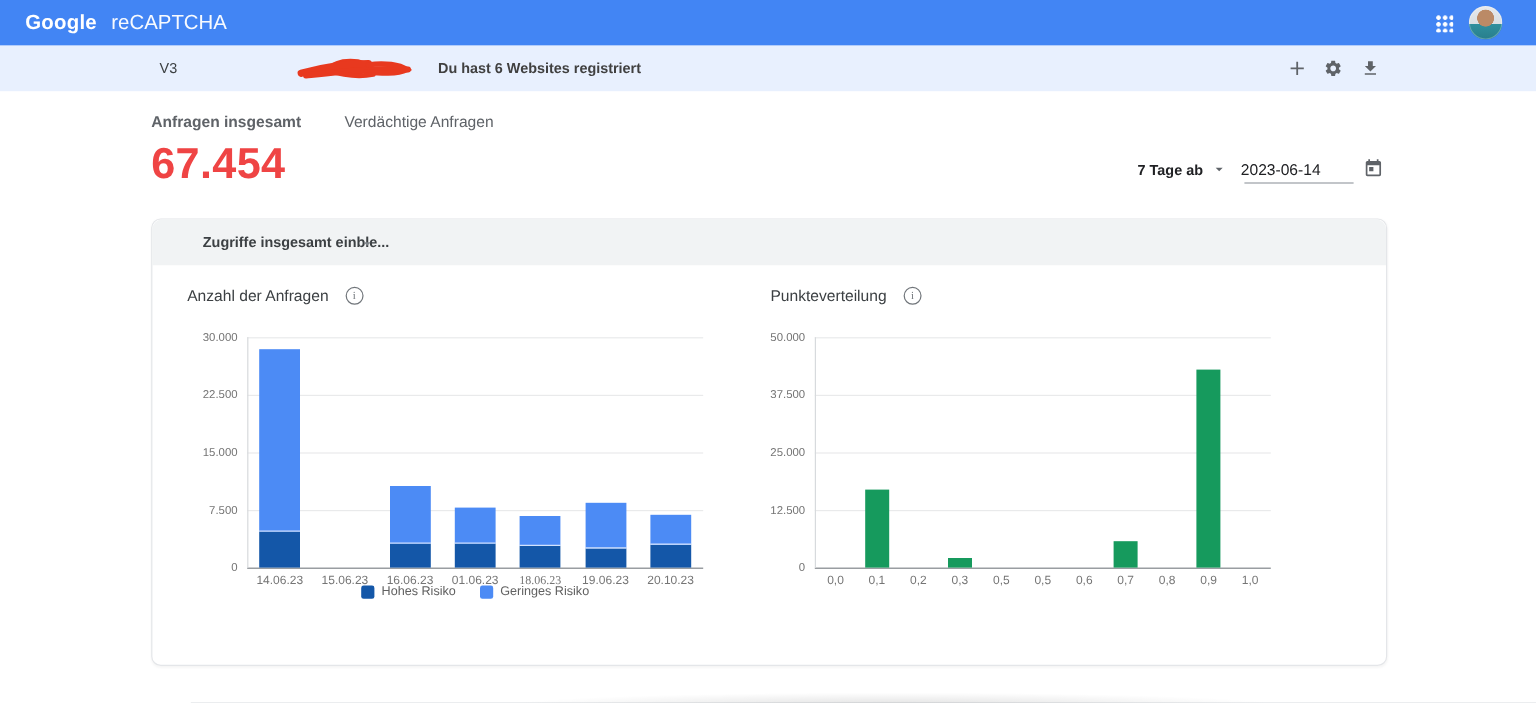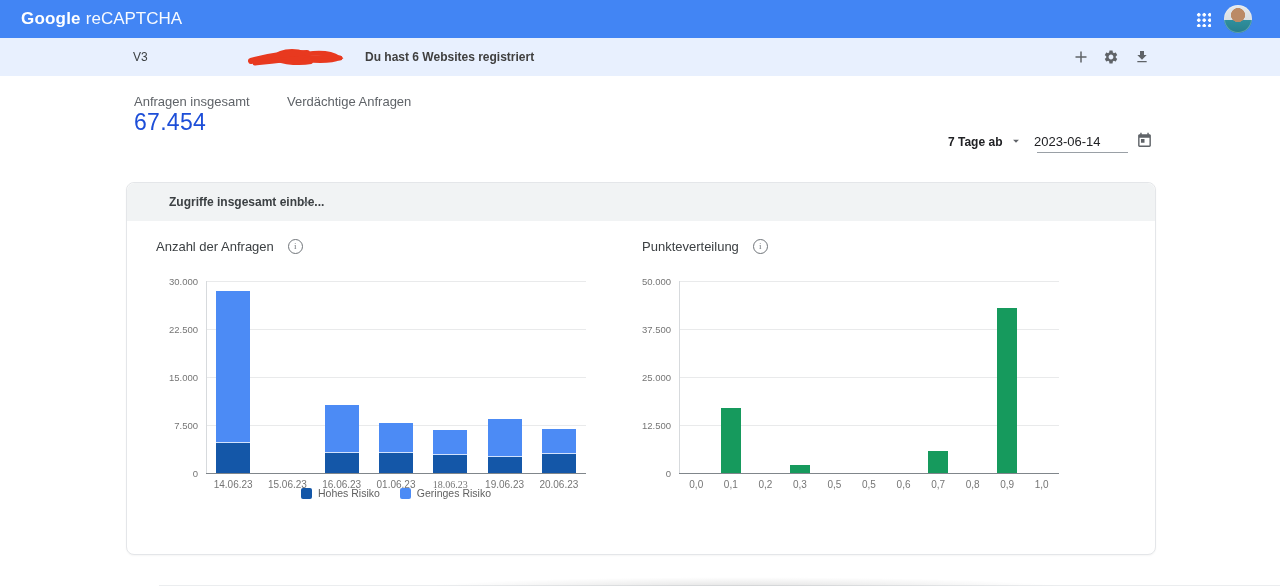--- a/index.html
+++ b/index.html
@@ -3,21 +3,21 @@
 <meta charset="utf-8">
 <style>
   html,body{margin:0;padding:0;background:#fff;}
   .screen{position:relative;width:1280px;height:586px;overflow:hidden;background:#fff;
     font-family:"Liberation Sans","DejaVu Sans",sans-serif;color:#202124;}
 
   
   .appbar{position:absolute;top:0;left:0;right:0;height:38px;background:#4285f4;}
   .brand{position:absolute;left:21px;top:0;line-height:38px;color:#fff;font-size:17px;}
   .brand-google{font-weight:600;letter-spacing:.2px;}
-  .brand-product{font-weight:400;margin-left:5px;opacity:.96;}
+  .brand-product{font-weight:400;margin-left:12px;opacity:.96;}
   .apps-grid{position:absolute;left:1196px;top:12px;width:15px;height:15px;
     background-image:radial-gradient(circle,#fff 1.7px,transparent 1.9px);
     background-size:5.5px 5.5px;cursor:pointer;}
   .avatar{position:absolute;left:1224px;top:5px;width:28px;height:28px;border-radius:50%;
     background:
       radial-gradient(circle at 50% 36%, #bb8a66 0 30%, transparent 32%),
       linear-gradient(180deg,#e6e9ec 0%,#d9dfe3 54%,#2f8f9d 55%,#287e8b 100%);
     box-shadow:0 0 0 1px rgba(255,255,255,.25) inset;cursor:pointer;}
 
   
@@ -25,24 +25,24 @@
   .version{position:absolute;left:133px;top:0;line-height:38px;font-size:12px;color:#3c4043;font-weight:500;}
   .scribble{position:absolute;left:247px;top:7px;}
   .sites-link{position:absolute;left:365px;top:0;line-height:38px;font-size:12px;color:#404040;font-weight:700;cursor:pointer;}
   .tb-icon{position:absolute;top:11px;width:16px;height:16px;cursor:pointer;}
   .tb-plus{left:1073px;}
   .tb-gear{left:1103px;}
   .tb-download{left:1134px;}
 
   
   .stat{position:absolute;top:94px;}
-  .stat-requests{left:134px;}
+  .stat-requests{left:126px;font-weight:bold;}
   .stat-suspicious{left:287px;}
   .stat-label{font-size:13px;color:#5f6368;}
-  .stat-value{font-size:23px;color:#1d4ed8;margin-top:0;letter-spacing:.3px;}
+  .stat-value{font-size:36px;color:#ef4444;margin-top:6px;letter-spacing:.3px;}
 
   
   .range-label{position:absolute;left:948px;top:135px;font-size:12px;font-weight:700;color:#202124;cursor:pointer;}
   .range-caret{position:absolute;left:1009px;top:134px;cursor:pointer;}
   .date-value{position:absolute;left:1034px;top:134px;font-size:13px;color:#202124;cursor:text;}
   .date-underline{position:absolute;left:1037px;top:152px;width:91px;height:1px;background:#9aa0a6;}
   .calendar-btn{position:absolute;left:1136px;top:132px;width:17px;height:17px;cursor:pointer;}
 
   
   .card{position:absolute;left:126px;top:182px;width:1028px;height:371px;background:#fff;
@@ -170,21 +170,21 @@
           <div class="bar" style="left: 173px; width: 34px; bottom: 20.48px; height: 28.8px; background: rgb(76, 139, 245); border-bottom: 1px solid rgba(255, 255, 255, 0.75);"></div>
           <span class="xtick" style="left: 162.857px; width: 54.2857px;">01.06.23</span>
           <div class="bar" style="left: 227.286px; width: 34px; bottom: 0px; height: 17.92px; background: rgb(20, 87, 168);"></div>
           <div class="bar" style="left: 227.286px; width: 34px; bottom: 17.92px; height: 23.68px; background: rgb(76, 139, 245); border-bottom: 1px solid rgba(255, 255, 255, 0.75);"></div>
           <span class="xtick" style="left: 217.143px; width: 54.2857px; font-family: Liberation Serif, serif;">18.06.23</span>
           <div class="bar" style="left: 281.571px; width: 34px; bottom: 0px; height: 16px; background: rgb(20, 87, 168);"></div>
           <div class="bar" style="left: 281.571px; width: 34px; bottom: 16px; height: 37.12px; background: rgb(76, 139, 245); border-bottom: 1px solid rgba(255, 255, 255, 0.75);"></div>
           <span class="xtick" style="left: 271.429px; width: 54.2857px;">19.06.23</span>
           <div class="bar" style="left: 335.857px; width: 34px; bottom: 0px; height: 18.56px; background: rgb(20, 87, 168);"></div>
           <div class="bar" style="left: 335.857px; width: 34px; bottom: 18.56px; height: 24.96px; background: rgb(76, 139, 245); border-bottom: 1px solid rgba(255, 255, 255, 0.75);"></div>
-          <span class="xtick" style="left: 325.714px; width: 54.2857px;">20.06.23</span>
+          <span class="xtick" style="left: 325.714px; width: 54.2857px;">20.10.23</span>
         </div>
       <div class="legend">
           <span class="legend-item">
             <span class="swatch" style="background: rgb(20, 87, 168);"></span>
             <span class="legend-label">Hohes Risiko</span>
           </span>
           <span class="legend-item">
             <span class="swatch" style="background: rgb(76, 139, 245);"></span>
             <span class="legend-label">Geringes Risiko</span>
           </span>

